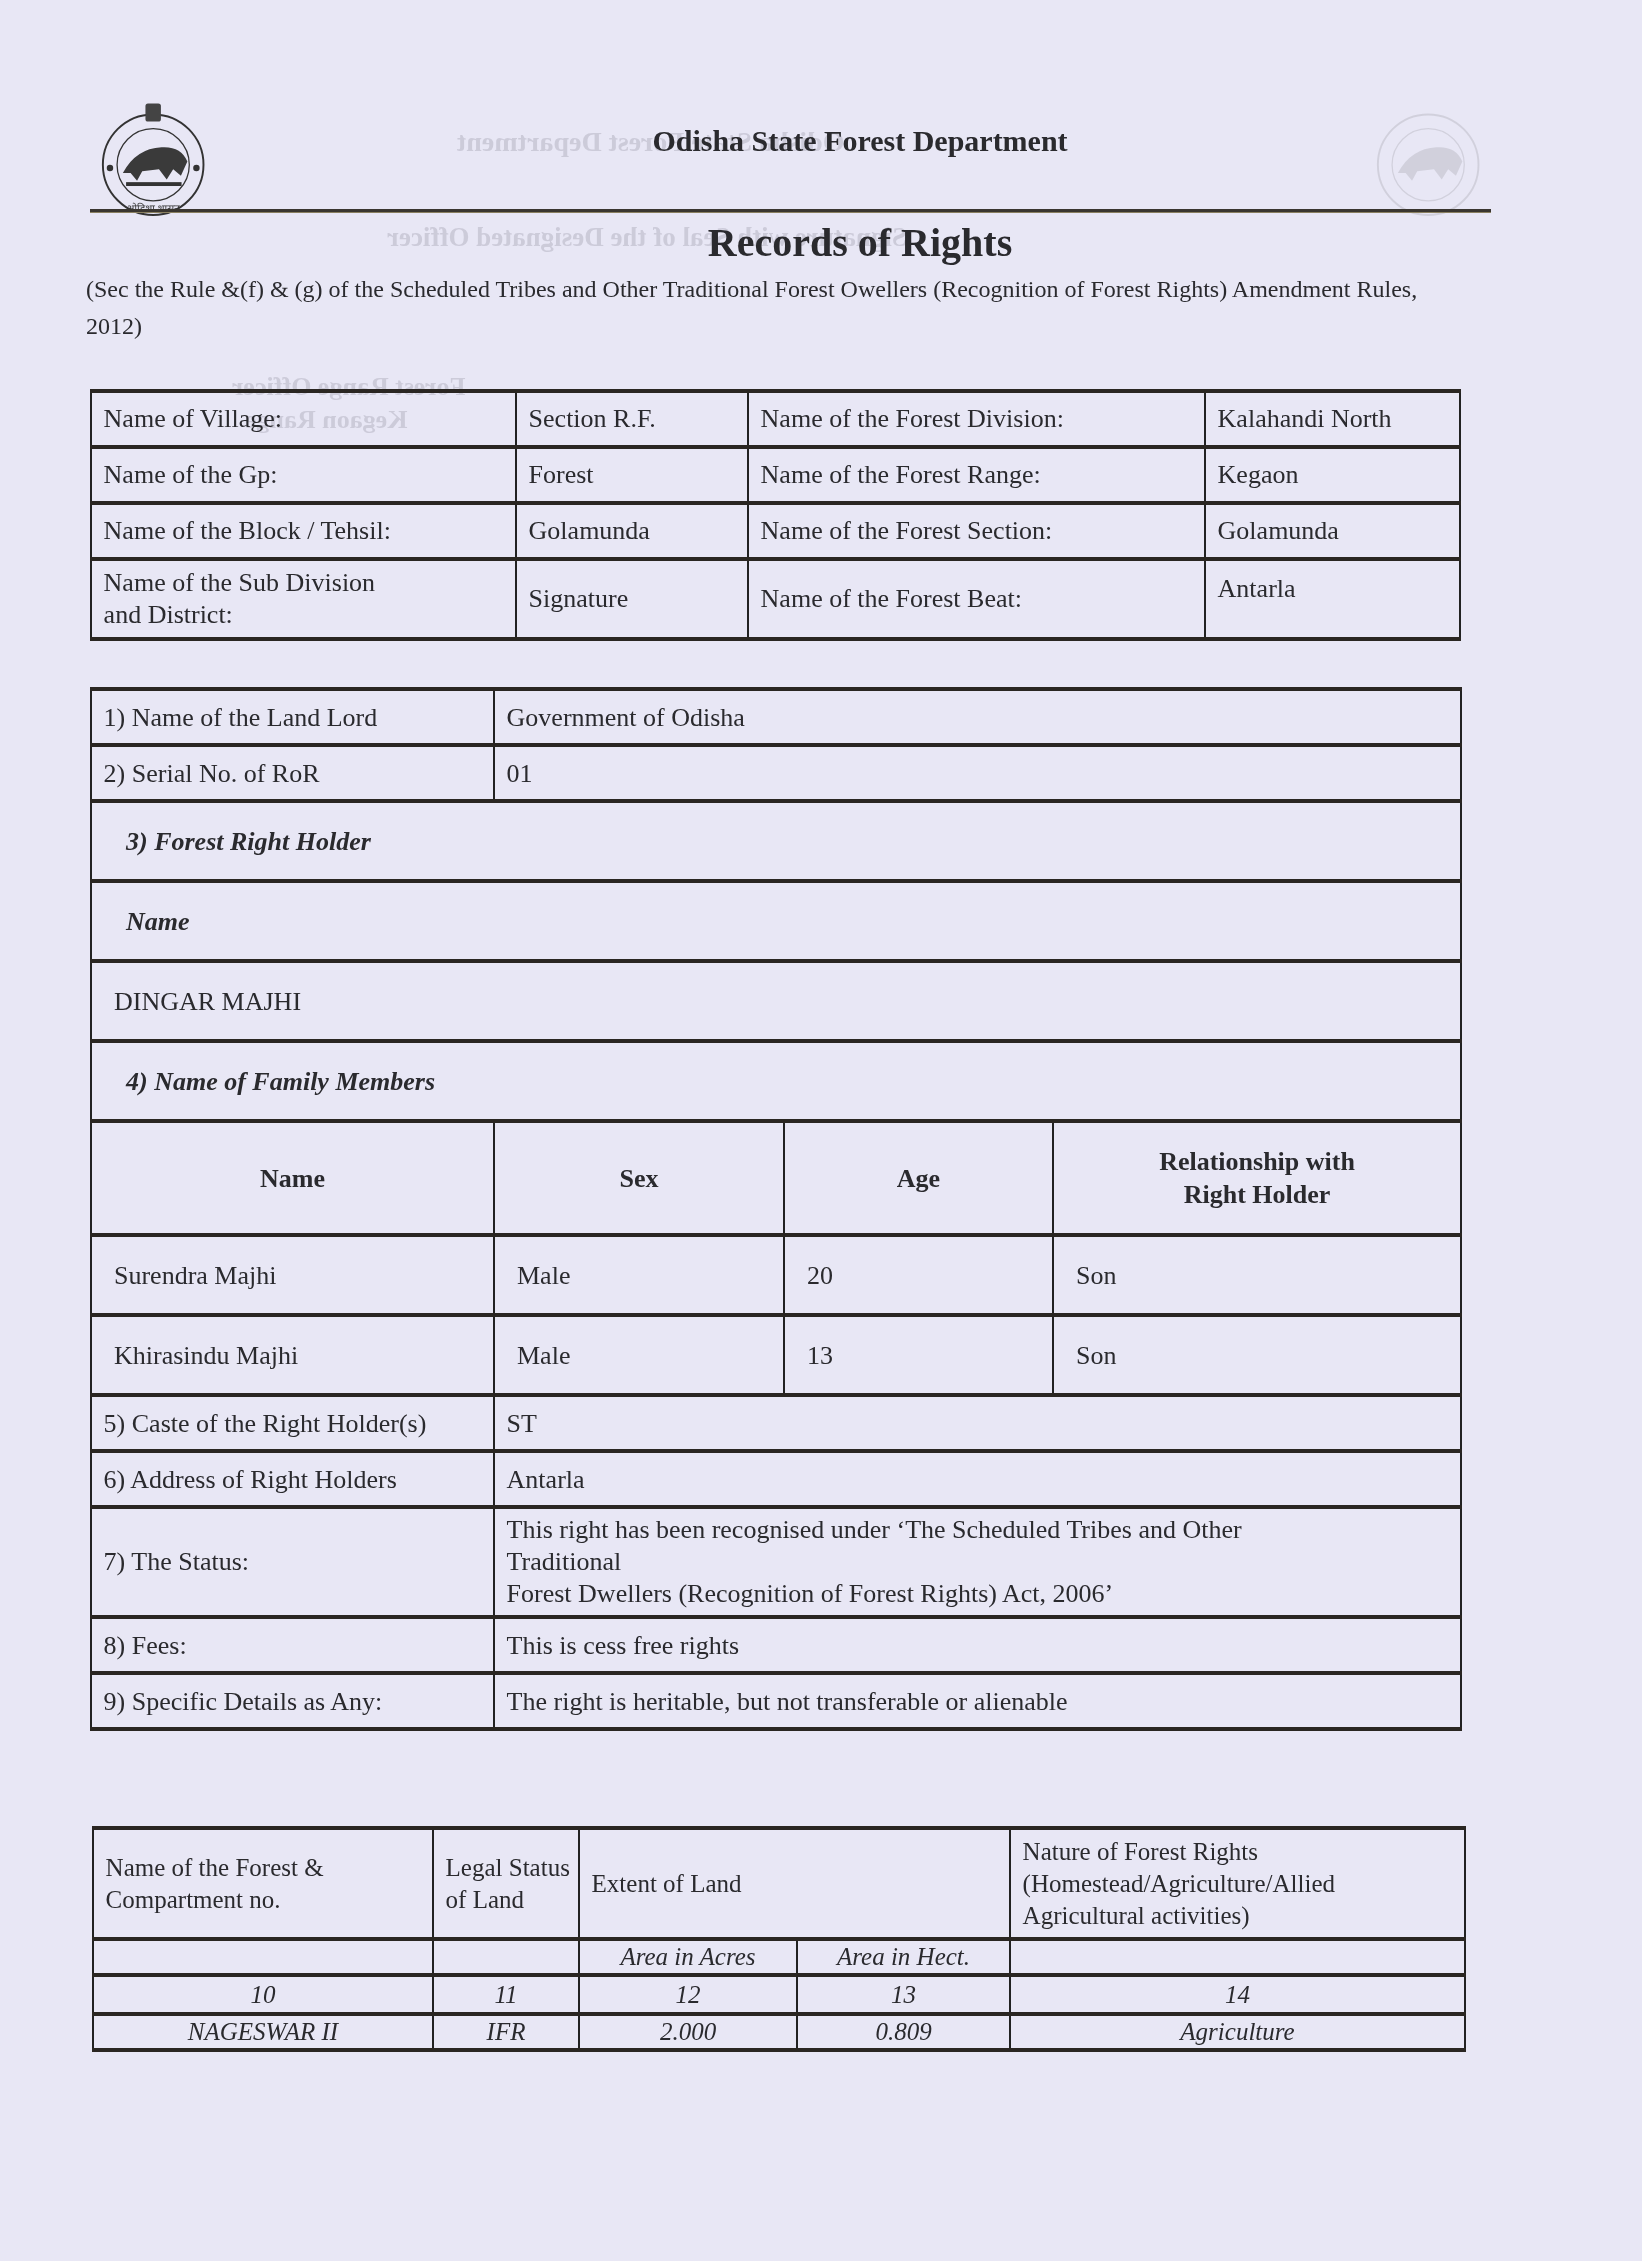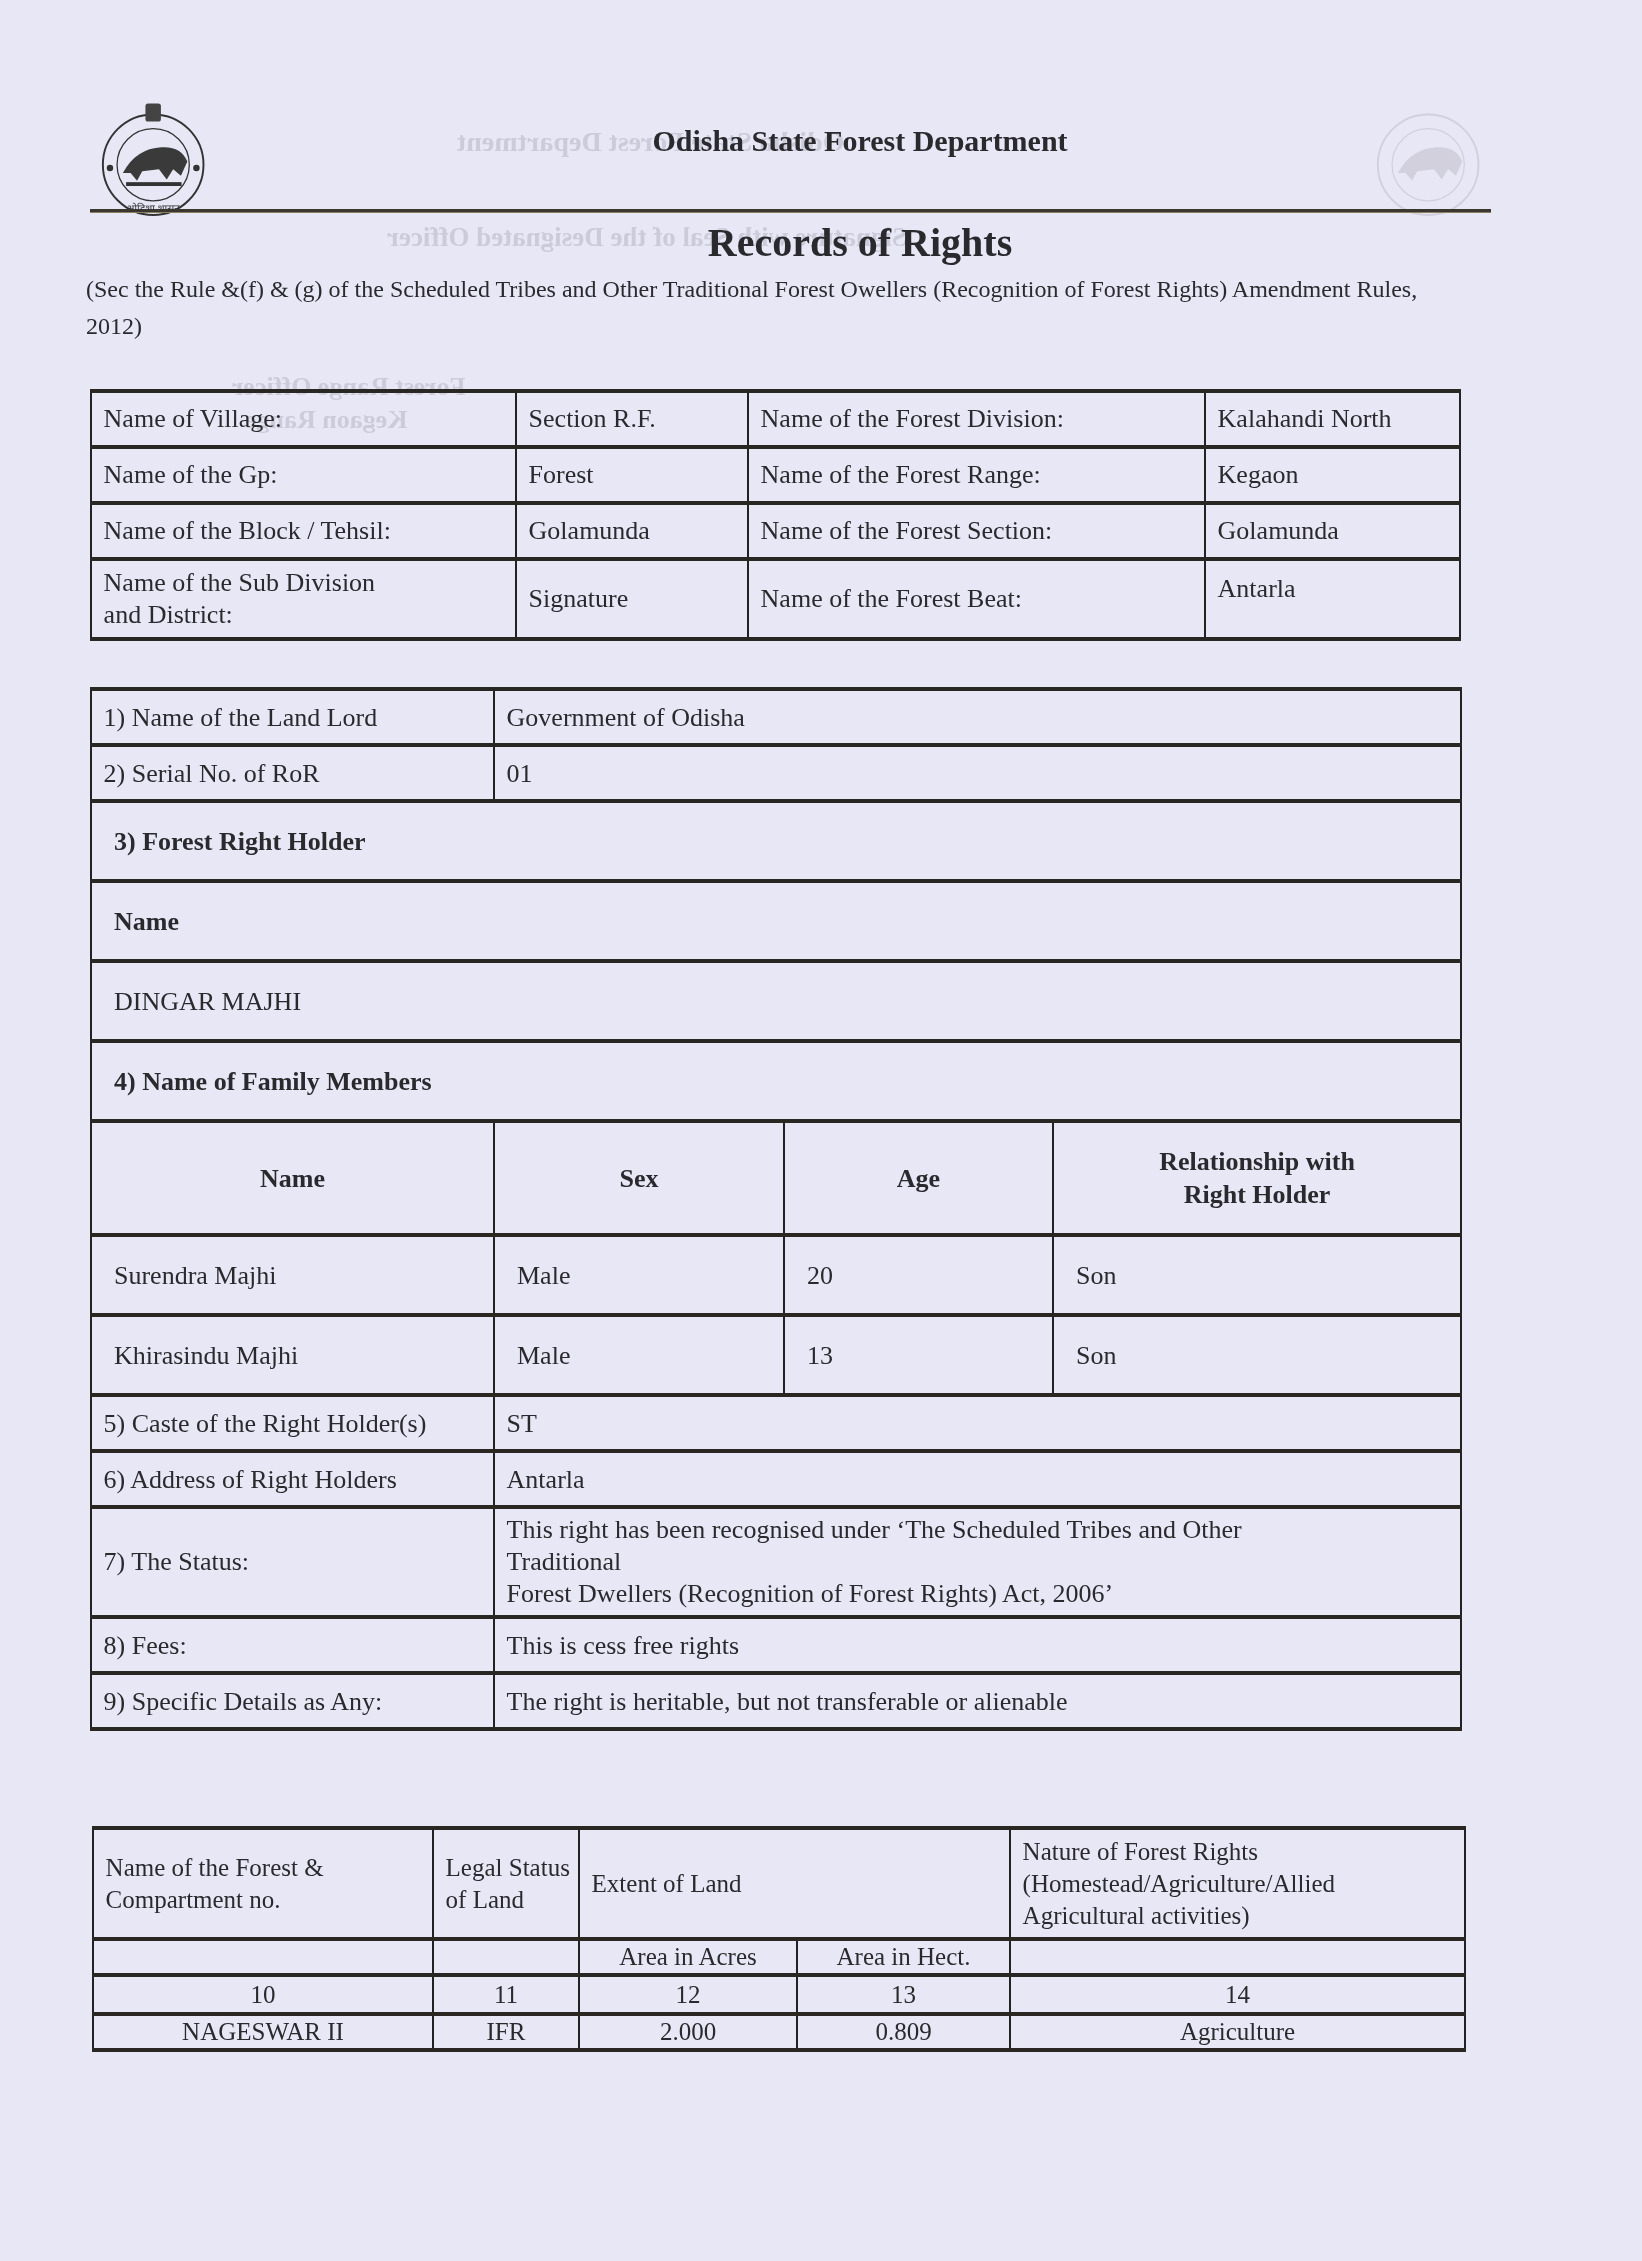--- a/index.html
+++ b/index.html
@@ -40,31 +40,31 @@
     border-left: 2.6px solid #222;
     border-right: 2.6px solid #222;
     border-top: 4.5px solid #2a2622;
     border-bottom: 4.5px solid #2a2622;
     padding: 0 11.6px;
     vertical-align: middle;
     text-align: left;
     font-weight: normal;
   }
   .bold { font-weight: bold; }
-  .center { text-align: center; }
+  .center { text-align: center; font-style: italic; }
 
   
   #t-location { left: 90px; top: 389px; width: 1370px; }
   #t-location td { height: 52px; line-height: 32px; }
   #t-location tr:last-child td { height: 64px; }
 
   
   #t-rights { left: 90px; top: 687px; width: 1370px; }
   #t-rights td { height: 52px; line-height: 33px; }
-  #t-rights td.section { height: 76px; padding-left: 22px; }
+  #t-rights td.section { height: 76px; padding-left: 34px; font-style: italic; }
   #t-rights td.plain { height: 76px; padding-left: 22px; }
   #t-rights td.fam-h { height: 110px; text-align: center; }
   #t-rights td.fam { height: 76px; padding-left: 22px; }
   #t-rights td.status { height: 106px; line-height: 32px; margin-top: 20px; }
 
   
   #t-land { left: 92px; top: 1826px; width: 1371px; font-size: 25px; }
   #t-land td { line-height: 32px; }
   #t-land .hdr td { height: 107px; vertical-align: middle; }
   #t-land .sub td { height: 31px; }

